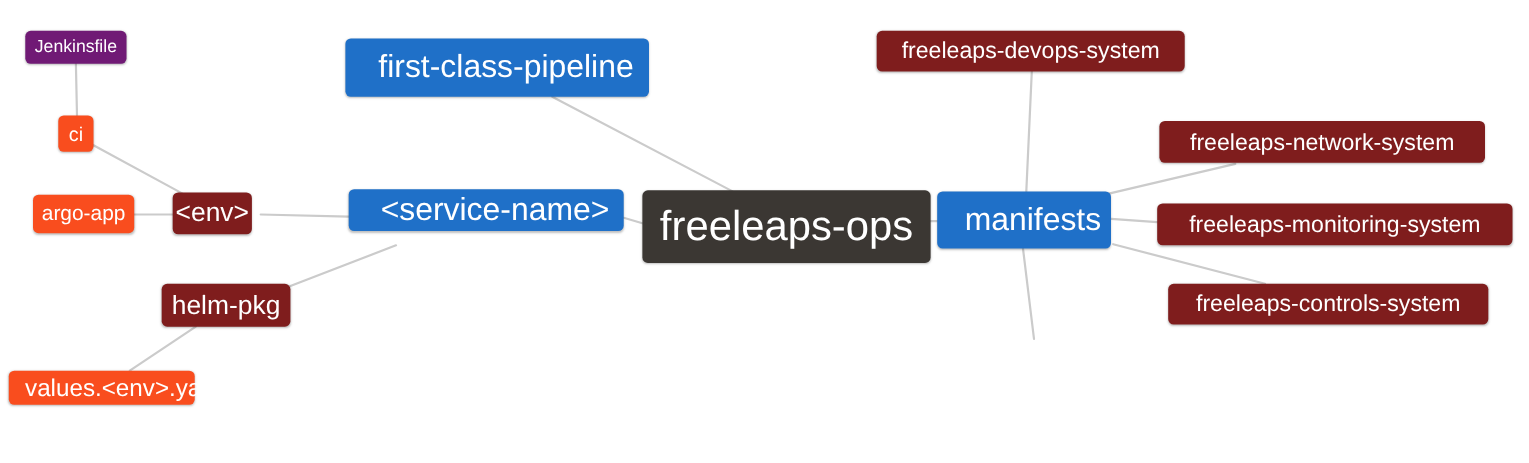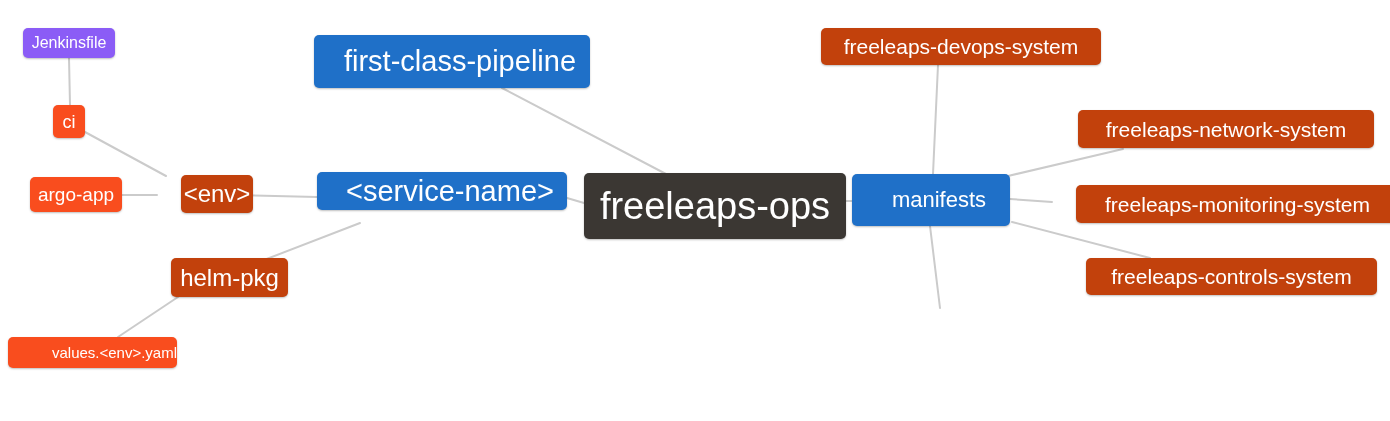--- a/index.html
+++ b/index.html
@@ -34,35 +34,35 @@
     color: #ffffff;
     border-radius: 5px;
     white-space: nowrap;
     box-shadow: 0 1px 2px rgba(0,0,0,0.25);
     cursor: pointer;
     box-sizing: border-box;
     line-height: 1;
     user-select: none;
   }
   .blue   { background: #1f70c8; padding-left: 16px; }
-  .green  { background: #c2410c; margin-left: 24px; }
+  .green  { background: #7f1d1d; }
   .red    { background: #f94d1e; }
-  .orange { background: #8b5cf6; }
+  .orange { background: #701a75; }
   .dark   { background: #3b3733; }
 
   #n-jenkinsfile { left: 23px;  top: 28px;  width: 92px;  height: 30px; font-size: 16px; }
   #n-ci          { left: 53px;  top: 105px; width: 32px;  height: 33px; font-size: 18px; }
   #n-argo        { left: 30px;  top: 177px; width: 92px;  height: 35px; font-size: 19px; }
   #n-env         { left: 157px; top: 175px; width: 72px;  height: 38px; font-size: 24px; }
   #n-helm        { left: 147px; top: 258px; width: 117px; height: 39px; font-size: 24px; }
-  #n-values      { left: 8px;   top: 337px; width: 169px; height: 31px; font-size: 15px; padding-left: 44px; }
+  #n-values      { left: 8px;   top: 337px; width: 169px; height: 31px; font-size: 22px; padding-left: 44px; }
   #n-pipeline    { left: 314px; top: 35px;  width: 276px; height: 53px; font-size: 29px; }
   #n-service     { left: 317px; top: 172px; width: 250px; height: 38px; font-size: 29px; }
   #n-root        { left: 584px; top: 173px; width: 262px; height: 66px; font-size: 38px; }
-  #n-manifests   { left: 852px; top: 174px; width: 158px; height: 52px; font-size: 22px; }
+  #n-manifests   { left: 852px; top: 174px; width: 158px; height: 52px; font-size: 29px; }
   #n-devops      { left: 797px;  top: 28px;  width: 280px; height: 37px; font-size: 21px; }
   #n-network     { left: 1054px; top: 110px; width: 296px; height: 38px; font-size: 21px; }
   #n-monitoring  { left: 1052px; top: 185px; width: 323px; height: 38px; font-size: 21px; }
   #n-controls    { left: 1062px; top: 258px; width: 291px; height: 37px; font-size: 21px; }
   #n-storage     { left: 815px;  top: 308px; width: 290px; height: 37px; font-size: 21px; }
 </style>
 </head>
 <body>
 
 <div id="canvas">

